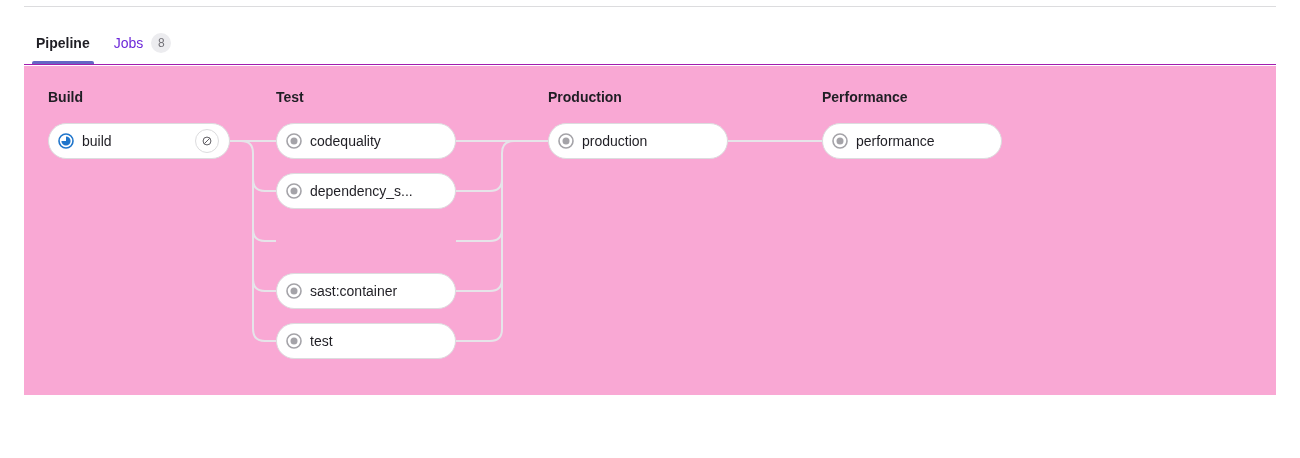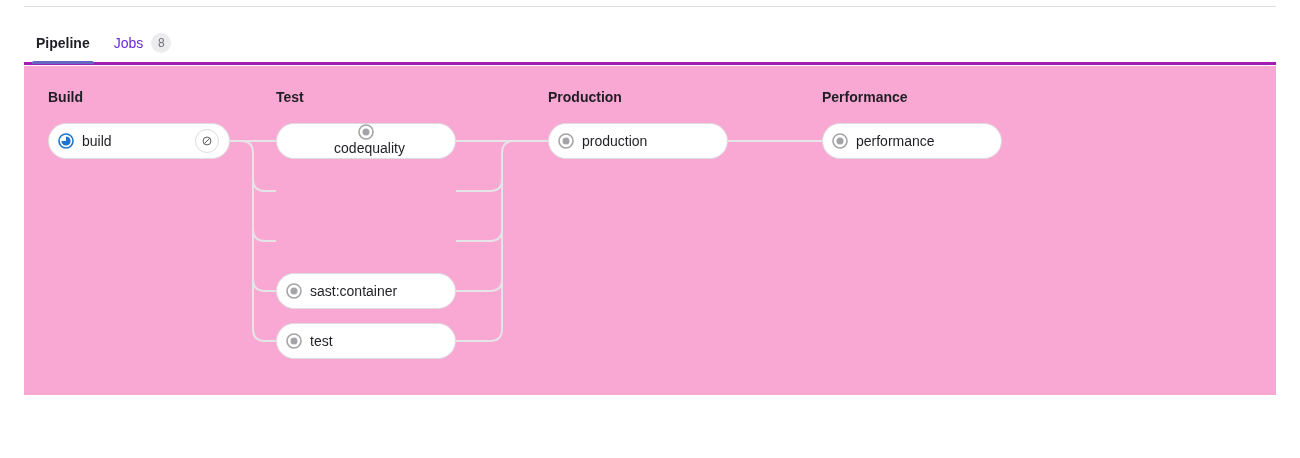--- a/index.html
+++ b/index.html
@@ -27,21 +27,21 @@
     background: #dcdcde;
   }
 
   
   .tabbar {
     position: absolute;
     left: 24px;
     top: 22px;
     width: 1252px;
     height: 43px;
-    border-bottom: 3px solid #a21caf;
+    border-bottom: 1px solid #a21caf;
     display: flex;
     align-items: flex-start;
   }
   .tab {
     position: relative;
     display: flex;
     align-items: center;
     gap: 8px;
     height: 42px;
     padding: 0 12px;
@@ -193,28 +193,38 @@
         <button class="cancel-btn">
           <svg width="14" height="14" viewBox="0 0 16 16">
             <circle cx="8" cy="8" r="6.3" fill="none" stroke="#535158" stroke-width="1.5"></circle>
             <line x1="3.8" y1="12.2" x2="12.2" y2="3.8" stroke="#535158" stroke-width="1.5"></line>
           </svg>
         </button>
       </div>
       <div class="stage-col" style="left: 252px;">
         <div class="stage-title" style="position: absolute; top: 24px; left: 0px;">Test</div>
       </div>
-      <div class="job" style="left: 252px; top: 57px; width: 180px; flex-direction: column;">
+      <div class="job" style="left: 252px; top: 57px; width: 180px;">
         <span style="display: flex;">
           <svg class="status-icon" viewBox="0 0 16 16">
             <circle cx="8" cy="8" r="7" fill="#fff" stroke="#a4a3a8" stroke-width="1.6"></circle>
             <circle cx="8" cy="8" r="3.5" fill="#a4a3a8"></circle>
           </svg>
         </span>
         <span class="job-name">codequality</span>
+        <span class="job-spacer"></span>
+      </div>
+      <div class="job" style="left: 252px; top: 107px; width: 180px;">
+        <span style="display: flex;">
+          <svg class="status-icon" viewBox="0 0 16 16">
+            <circle cx="8" cy="8" r="7" fill="#fff" stroke="#a4a3a8" stroke-width="1.6"></circle>
+            <circle cx="8" cy="8" r="3.5" fill="#a4a3a8"></circle>
+          </svg>
+        </span>
+        <span class="job-name">dependency_s...</span>
         <span class="job-spacer"></span>
       </div>
       <div class="job" style="left: 252px; top: 207px; width: 180px;">
         <span style="display: flex;">
           <svg class="status-icon" viewBox="0 0 16 16">
             <circle cx="8" cy="8" r="7" fill="#fff" stroke="#a4a3a8" stroke-width="1.6"></circle>
             <circle cx="8" cy="8" r="3.5" fill="#a4a3a8"></circle>
           </svg>
         </span>
         <span class="job-name">sast:container</span>

